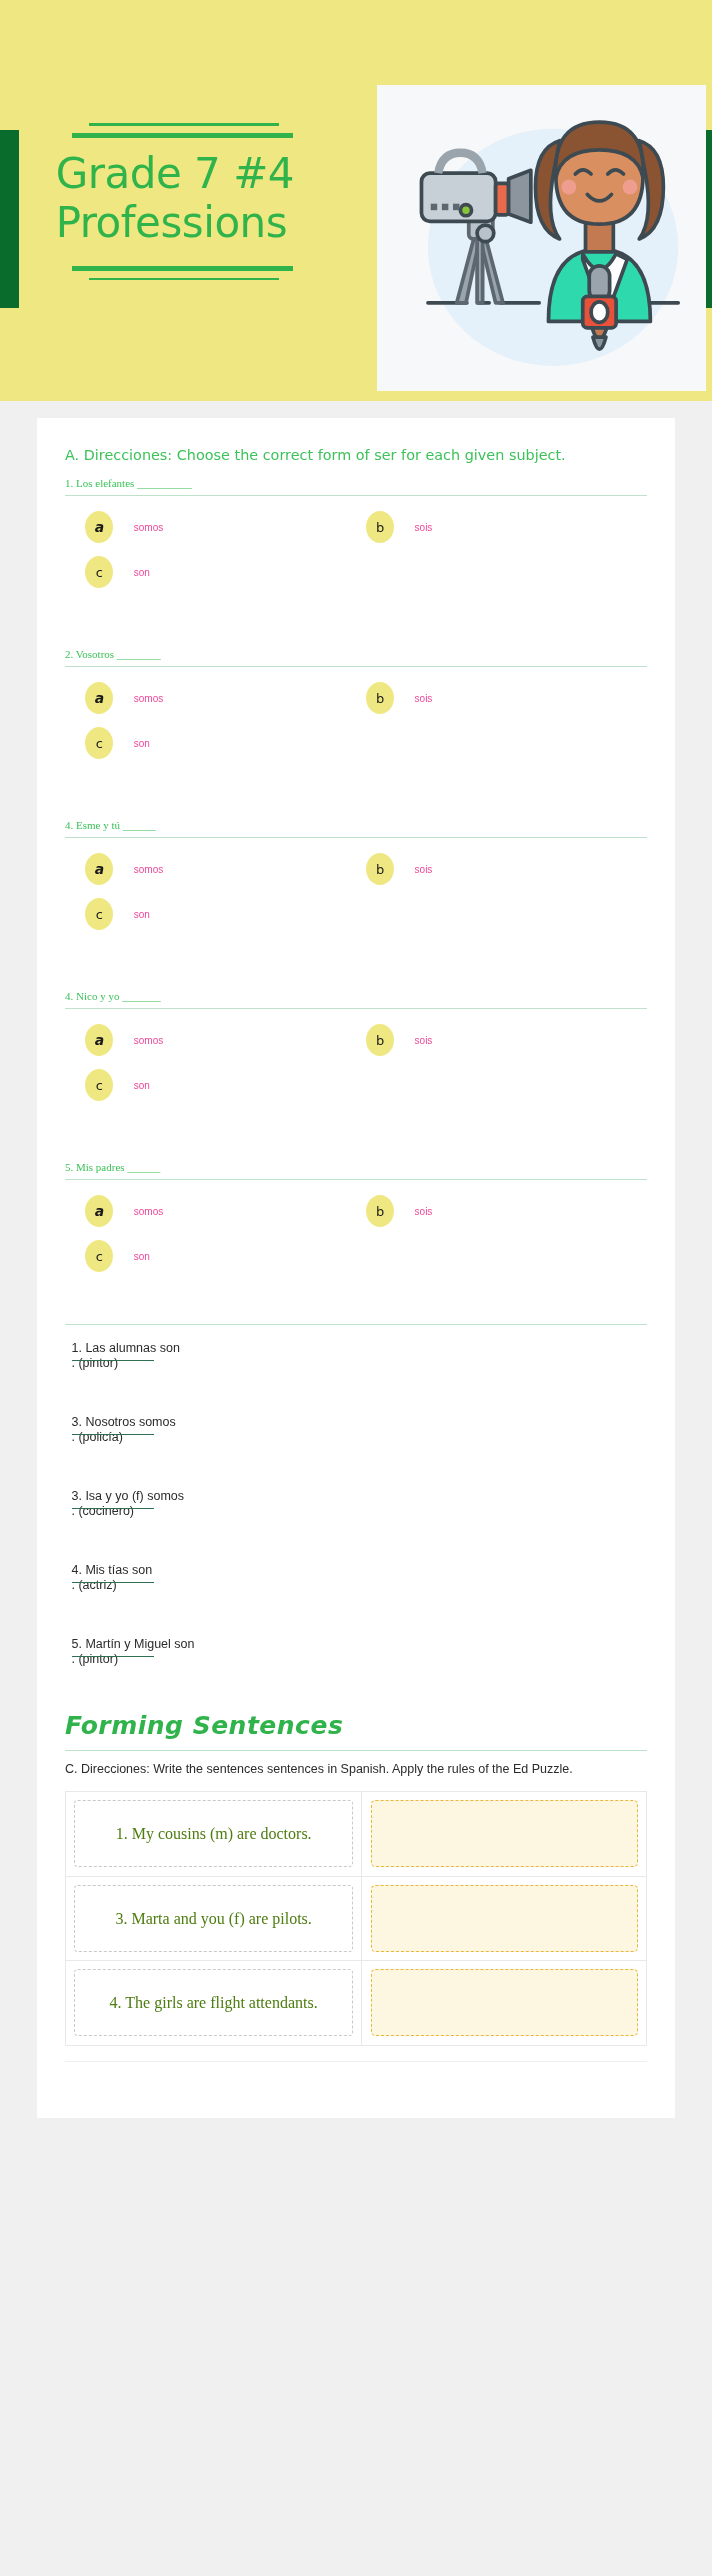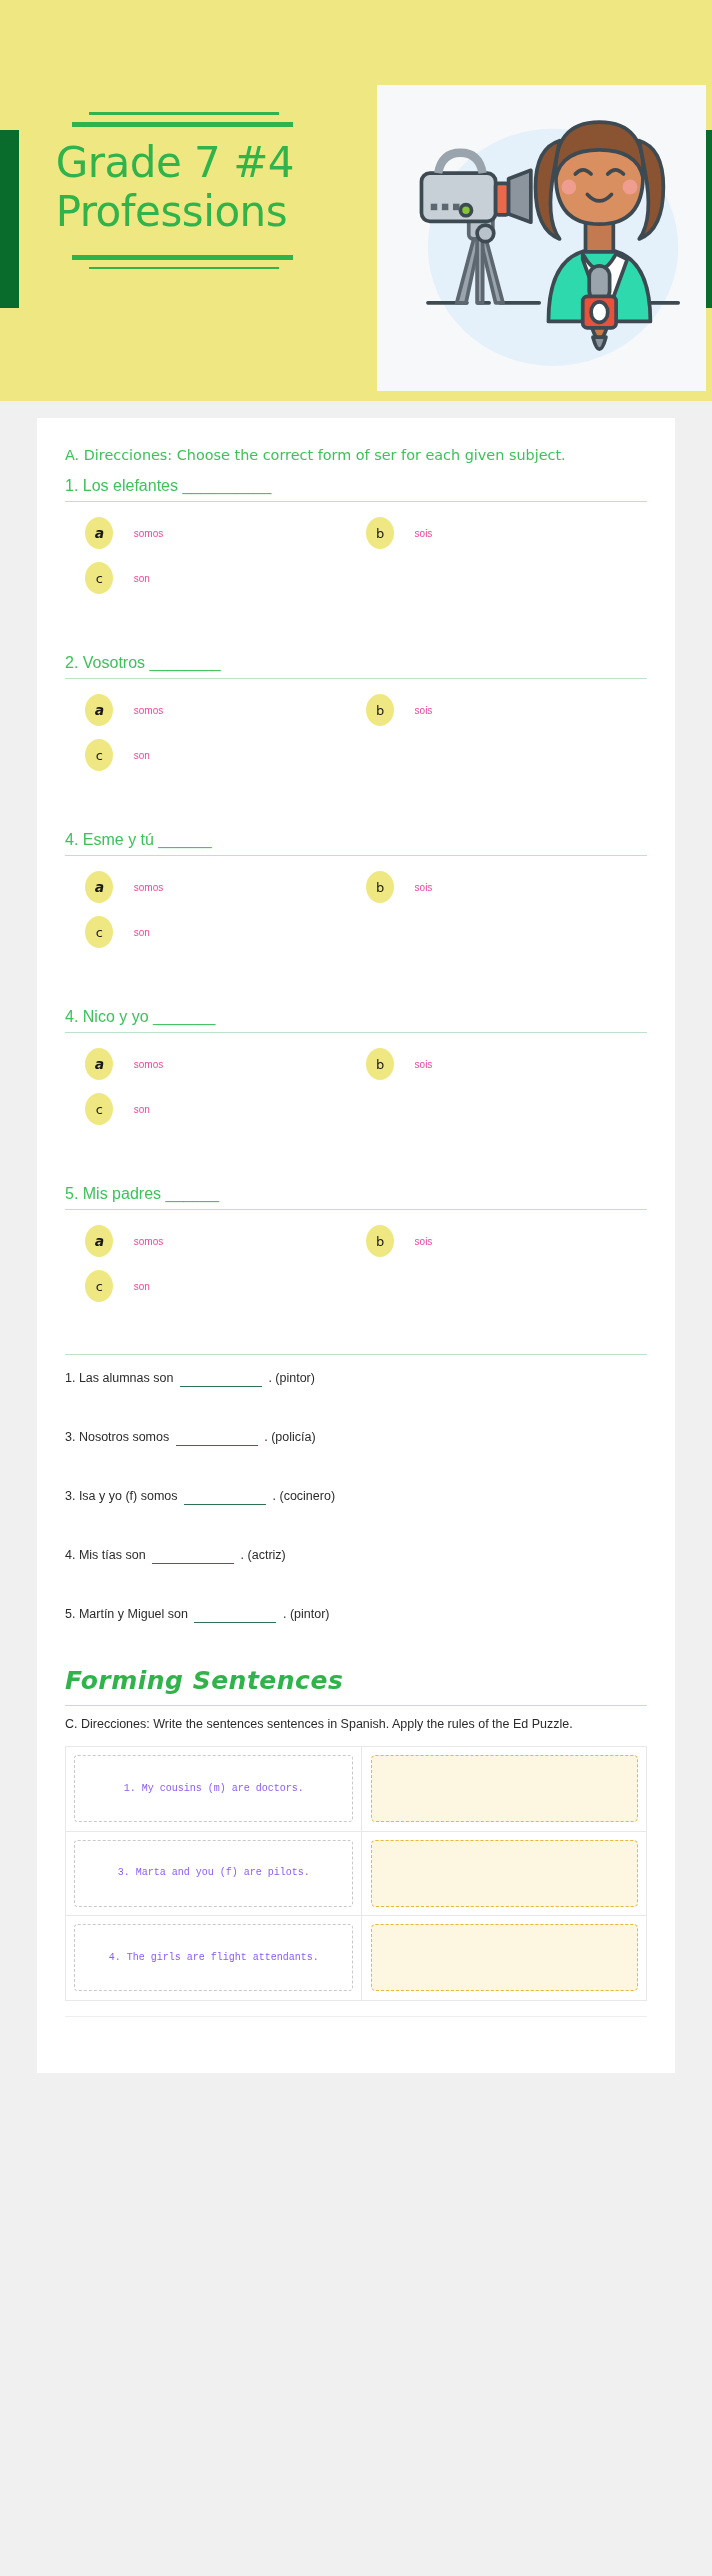--- a/index.html
+++ b/index.html
@@ -38,21 +38,21 @@
     position: absolute;
     right: 0;
     top: 130px;
     width: 18.6px;
     height: 178px;
     background: #096b2c;
   }
   .title-block {
     position: absolute;
     left: 52px;
-    top: 112px;
+    top: 123px;
     width: 278px;
   }
   .rule-top-thin {
     width: 190px;
     height: 2.8px;
     background: #2fb34a;
     margin: 0 0 7.4px 37px;
   }
   .rule-top-thick {
     width: 221px;
@@ -115,23 +115,23 @@
     color: #2b2b2b;
     font-family: "Liberation Sans", sans-serif;
     font-size: 12.5px;
     line-height: 1.45;
     margin: 9.3px 0 13px 0;
   }
 
   
   .q { margin-bottom: 5.6px; }
   .q-prompt {
-    font-family: Liberation Sans, sans-serif;
+    font-family: Liberation Serif, serif;
     color: #3cc259;
-    font-size: 16px;
+    font-size: 11px;
     padding-bottom: 6.5px;
   }
   .q-sep {
     height: 0.9px;
     background: #bfe0c9;
     width: 100%;
   }
   .opts {
     display: flex;
     flex-wrap: wrap;
@@ -177,20 +177,21 @@
     width: 100%;
     margin-bottom: 16.7px;
   }
   .b-item {
     font-family: "Liberation Sans", sans-serif;
     font-size: 12.5px;
     color: #2b2b2b;
     display: flex;
     align-items: baseline;
     margin-bottom: 45px;
+    flex-direction: column;
   }
   .b-blank {
     display: inline-block;
     width: 82px;
     border-bottom: 0.9px solid #2f6f52;
     margin: 0 6.5px;
     position: relative;
     top: 4.6px;
   }
 
@@ -222,24 +223,24 @@
     padding: 8.3px;
     vertical-align: middle;
   }
   .c-left { width: 51%; }
   .c-right { width: 49%; }
   .c-prompt-box {
     border: 0.9px dashed #c9c9c9;
     border-radius: 3.7px;
     padding: 18.6px 11px;
     text-align: center;
-    font-family: Liberation Mono, monospace;
-    font-size: 10px;
+    font-family: Liberation Serif, serif;
+    font-size: 16px;
     line-height: 1.45;
-    color: #8b5cf6;
+    color: #4d7c0f;
     min-height: 67px;
     display: flex;
     align-items: center;
     justify-content: center;
   }
   .c-answer-box {
     border: 1.9px dashed #eab738;
     border-radius: 4.6px;
     background: #fdf6e0;
     min-height: 67px;

